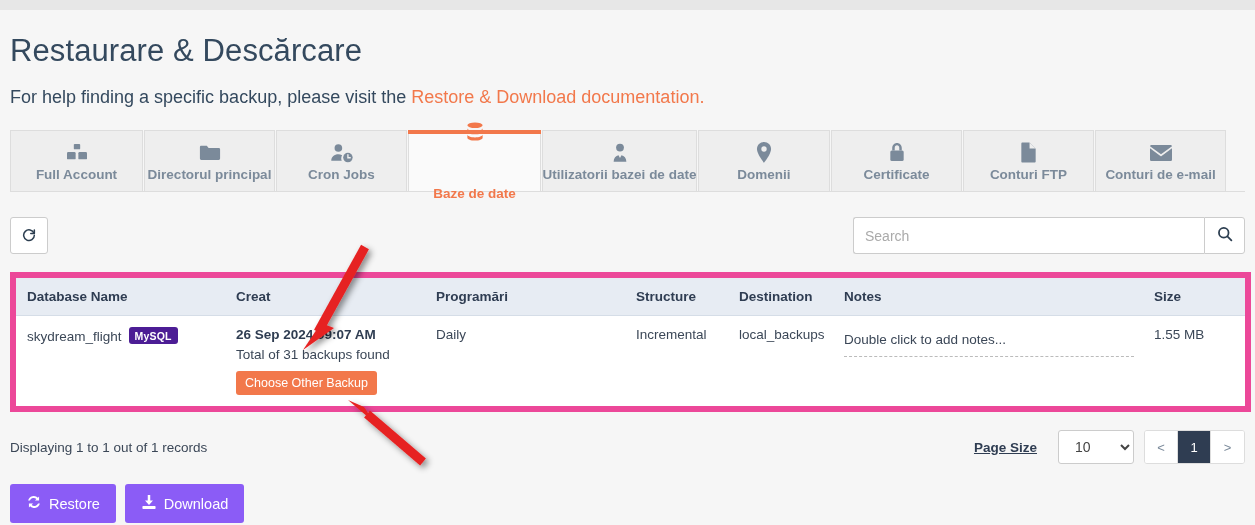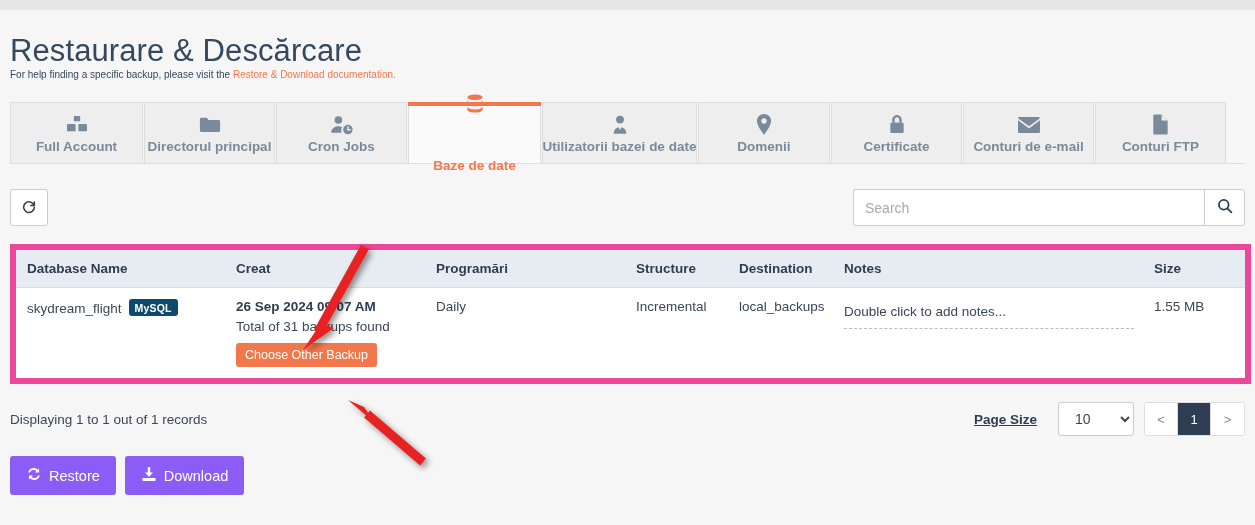--- a/index.html
+++ b/index.html
@@ -22,22 +22,23 @@
   }
   h1.page-title {
     font-size: 31px;
     font-weight: 400;
     color: #34495e;
     margin: 22px 0 0 0;
     letter-spacing: 0.1px;
     line-height: 1.2;
   }
   .subtitle {
-    font-size: 10px;
+    font-size: 18px;
     color: #34495e;
+    margin-top: 18px;
   }
   .subtitle a {
     color: #f2784b;
     text-decoration: none;
   }
 
   
   .tabs {
     display: flex;
     margin-top: 22px;
@@ -180,21 +181,21 @@
   .col-creat { width: 200px; }
   .col-prog  { width: 200px; }
   .col-struct{ width: 103px; }
   .col-dest  { width: 105px; }
   .col-notes { width: 310px; }
   .col-size  { width: 105px; }
 
   .db-name { display: inline-block; }
   .badge {
     display: inline-block;
-    background: #0c4a6e;
+    background: #4c1d95;
     color: #fff;
     font-size: 10.5px;
     font-weight: bold;
     padding: 3px 6px 2px 6px;
     border-radius: 3px;
     margin-left: 7px;
     vertical-align: 1px;
     letter-spacing: 0.2px;
   }
   .creat-date {
@@ -396,38 +397,38 @@
     <div class="tab w7">
       <span class="tab-icon">
         <svg width="18" height="21" viewBox="0 0 18 22" fill="currentColor">
           <path d="M4 9V6.2C4 3.3 6.2 1 9 1s5 2.3 5 5.2V9h-2.6V6.2c0-1.5-1-2.7-2.4-2.7S6.6 4.7 6.6 6.2V9z"></path>
           <rect x="2" y="9" width="14" height="11" rx="1.6"></rect>
         </svg>
       </span>
       <span class="tab-label">Certificate</span>
     </div>
 
+    <div class="tab w9">
+      <span class="tab-icon">
+        <svg width="17" height="21" viewBox="0 0 17 22" fill="currentColor">
+          <path d="M1 1.6C1 1 1.5.5 2.1.5h7.3L16 7.1V20.4c0 .6-.5 1.1-1.1 1.1H2.1c-.6 0-1.1-.5-1.1-1.1z"></path>
+          <path d="M9.6.7v6.2H15.8z" fill="#eeeeee"></path>
+        </svg>
+      </span>
+      <span class="tab-label">Conturi FTP</span>
+    </div>
+
     <div class="tab w8">
       <span class="tab-icon">
         <svg width="24" height="18" viewBox="0 0 24 18" fill="currentColor">
           <path d="M1 2.2 12 10.3 23 2.2c-.2-.7-.8-1.2-1.6-1.2H2.6c-.8 0-1.4.5-1.6 1.2z"></path>
           <path d="M23 4.3 12.6 12c-.4.3-.8.3-1.2 0L1 4.3v11.1c0 .9.7 1.6 1.6 1.6h18.8c.9 0 1.6-.7 1.6-1.6z"></path>
         </svg>
       </span>
       <span class="tab-label">Conturi de e-mail</span>
-    </div>
-
-    <div class="tab w9">
-      <span class="tab-icon">
-        <svg width="17" height="21" viewBox="0 0 17 22" fill="currentColor">
-          <path d="M1 1.6C1 1 1.5.5 2.1.5h7.3L16 7.1V20.4c0 .6-.5 1.1-1.1 1.1H2.1c-.6 0-1.1-.5-1.1-1.1z"></path>
-          <path d="M9.6.7v6.2H15.8z" fill="#eeeeee"></path>
-        </svg>
-      </span>
-      <span class="tab-label">Conturi FTP</span>
     </div>
 
   </div>
 
   <div class="toolbar">
     <div class="refresh-btn">
       <span>
         <svg width="16" height="16" viewBox="0 0 18 18" fill="none" stroke="currentColor" stroke-width="1.7">
           <path d="M15 4.5v4h-4" stroke-linecap="round" stroke-linejoin="round"></path>
           <path d="M14.6 8.2A6 6 0 1 0 15 10.4" stroke-linecap="round"></path>

